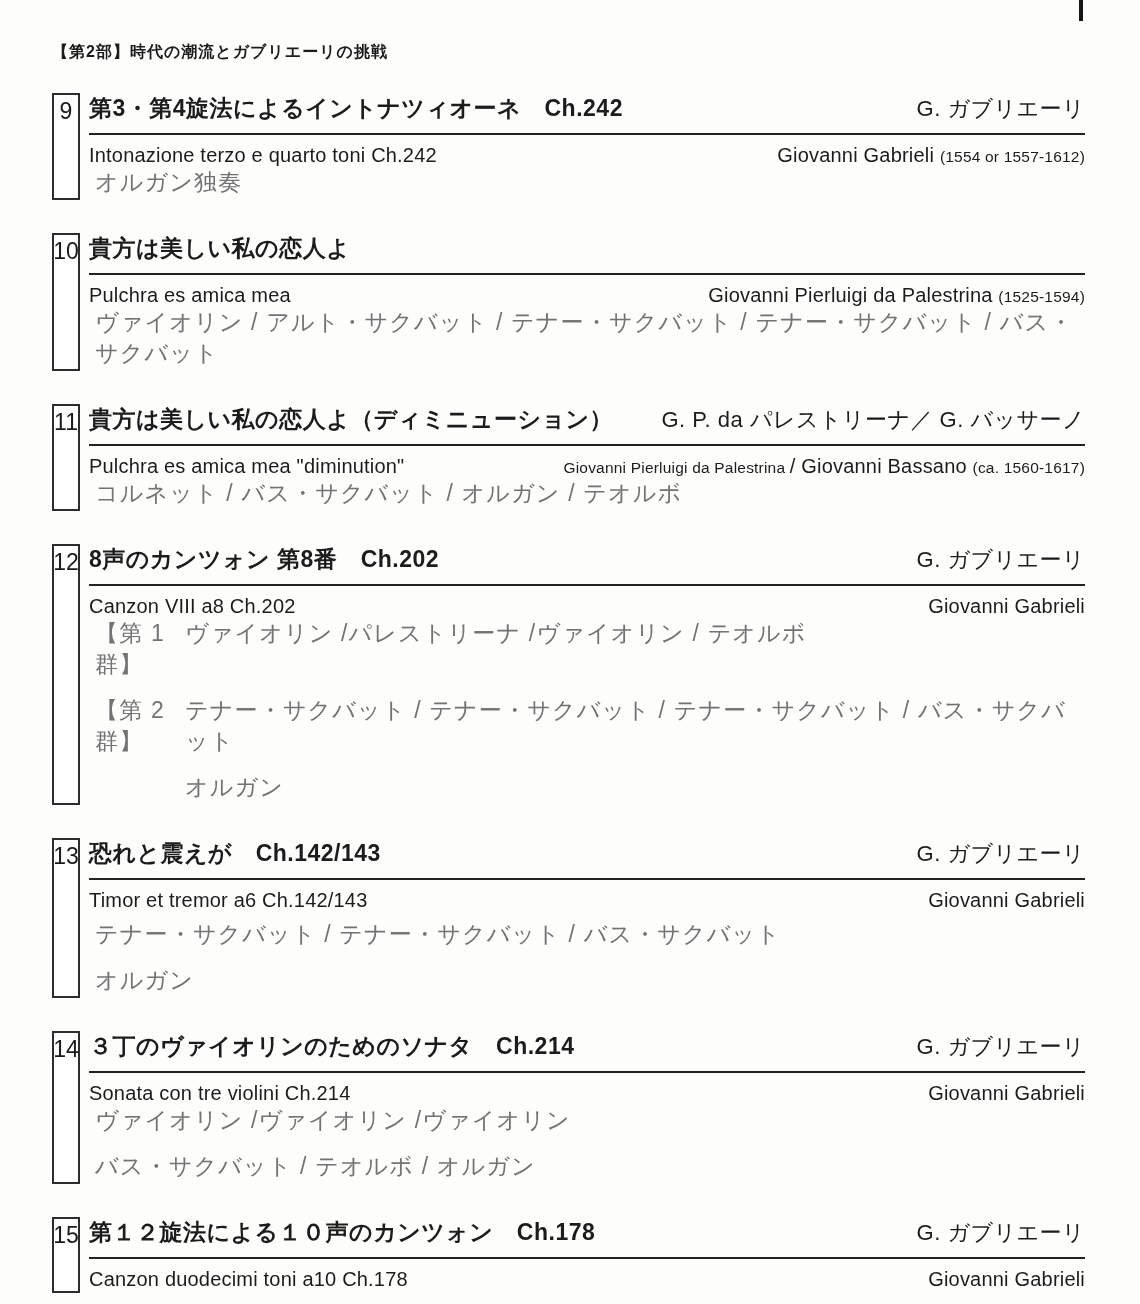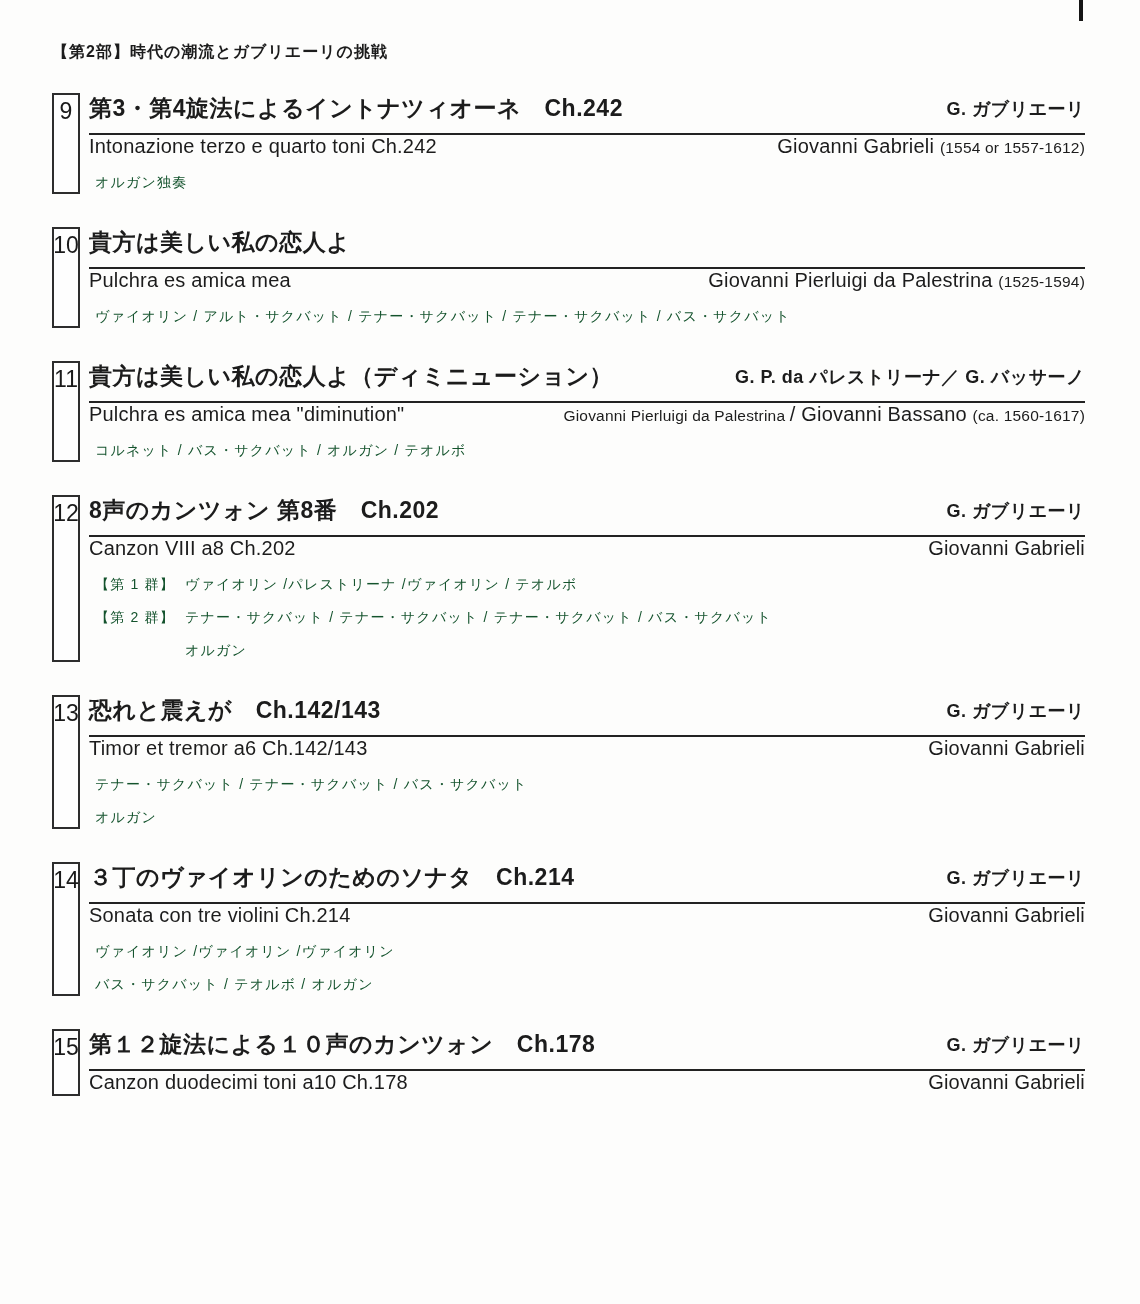--- a/index.html
+++ b/index.html
@@ -41,42 +41,42 @@
     border-bottom:2px solid #222;
     padding-bottom:9px;
   }
   .title-jp {
     font-size:23px;
     font-weight:bold;
     letter-spacing:0.5px;
     white-space:nowrap;
   }
   .composer-jp {
-    font-size:18px;
-    font-weight:bold;
+    font-size:22px;
+    font-weight:normal;
     white-space:nowrap;
     margin-left:14px;
     letter-spacing:0.5px;
   }
   .latin-row {
     display:flex;
     justify-content:space-between;
     align-items:flex-start;
+    margin-top:9px;
     font-size:20px;
     letter-spacing:0.2px;
   }
   .title-latin { white-space:nowrap; }
   .composer-en { white-space:nowrap; margin-left:12px; }
   .composer-en .sm { font-size:15.5px; }
   .inst-block {
-    margin-top:16px;
-    font-size:14px;
+    font-size:23px;
     letter-spacing:1.2px;
     padding-left:6px;
-    color:#14532d;
+    color:#737373;
   }
   .inst-line { margin-top:15px; display:flex; }
   .inst-line:first-child { margin-top:0; }
   .inst-line.tight { margin-top:7px; }
   .inst-label { width:90px; flex-shrink:0; }
   .scan-artifact {
     position:absolute;
     left:1079px; top:0;
     width:4px; height:21px;
     background:#151515;

